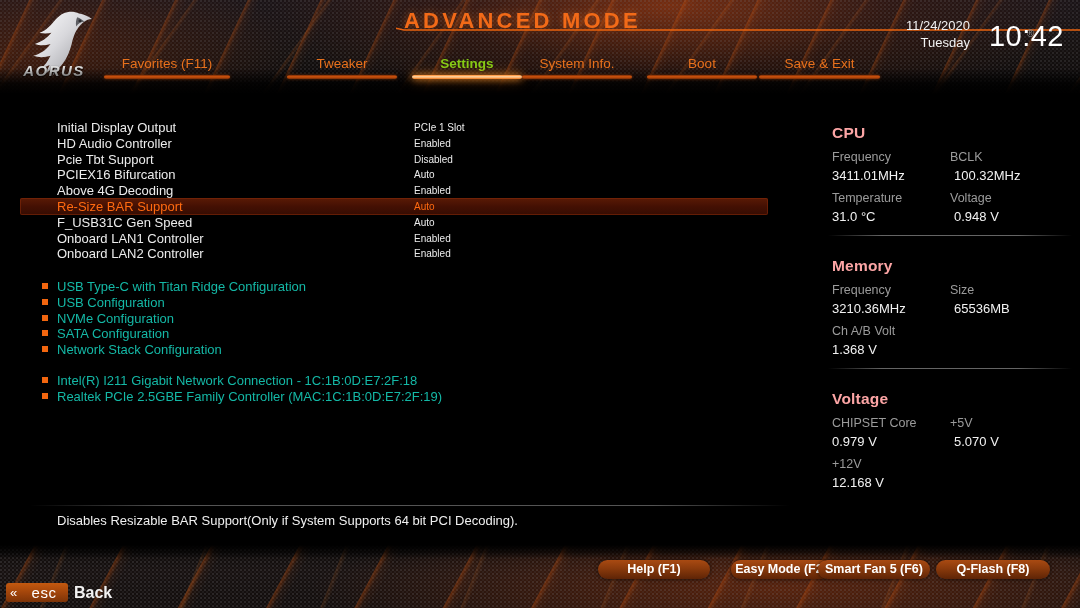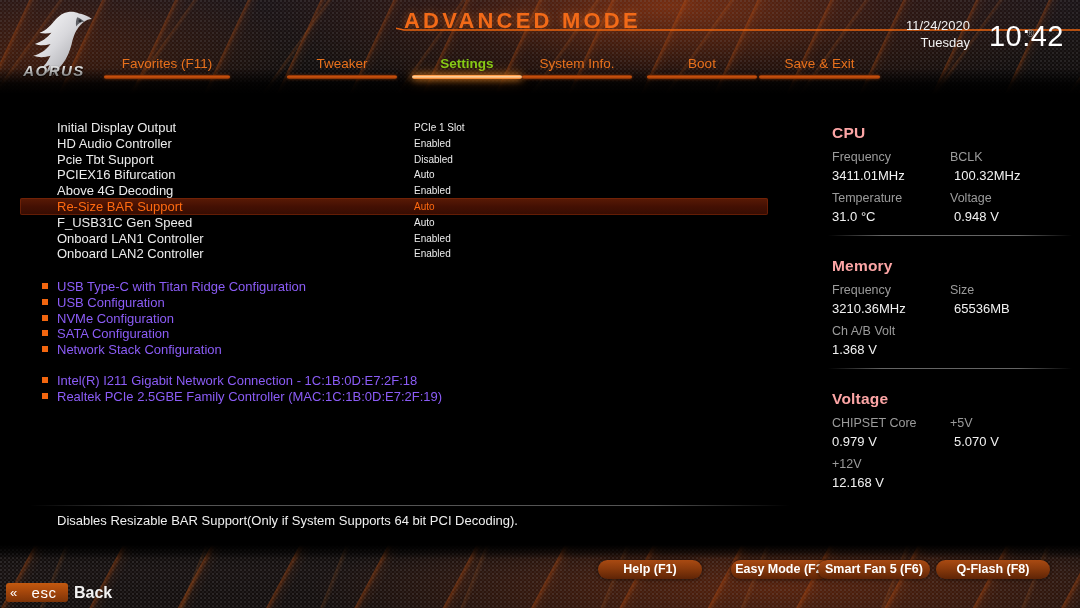--- a/index.html
+++ b/index.html
@@ -98,21 +98,21 @@
   }
   .opt-row.selected .opt-name,
   .opt-row.selected .opt-value { color:#ff6a10; }
 
   
   .sub-row { position:absolute; left:42px; height:17px; line-height:17px; }
   .sub-bullet {
     position:absolute; left:0px; top:5px; width:6px; height:6px;
     background:#f2660f; display:block;
   }
-  .sub-label { position:absolute; left:15px; font-size:13px; color:#8b5cf6; white-space:nowrap; }
+  .sub-label { position:absolute; left:15px; font-size:13px; color:#14b8a6; white-space:nowrap; }
 
   
   #sidebar { position:absolute; left:820px; top:94px; width:260px; height:410px; }
   .side-title {
     position:absolute; left:12px; font-size:15.5px; font-weight:bold; color:#fca5a5;
     letter-spacing:.2px;
   }
   .side-key { position:absolute; font-size:12.5px; color:#9b9b9b; white-space:nowrap; }
   .side-val { position:absolute; font-size:13px; color:#f2f2f2; white-space:nowrap; }
   .side-div {
@@ -342,21 +342,21 @@
     <div class="side-val" style="left: 12px; top: 381px;">12.168 V</div>
   </div>
 
 <div id="help-divider"></div>
 <div id="help">
   <div class="help-line">Disables Resizable BAR Support(Only if System Supports 64 bit PCI Decoding).</div>
 </div>
 
 <div id="footer">
   <div id="footer-top-fade"></div>
-<div class="fkey" style="left: 598px; width: 104px;">Help (F1)</div>
+<div class="fkey" style="left: 598px; width: 112px;">Help (F1)</div>
     <div class="fkey" style="left: 712px; width: 100px; margin-left: 19px;">Easy Mode (F2)</div>
     <div class="fkey" style="left: 818px; width: 112px;">Smart Fan 5 (F6)</div>
     <div class="fkey" style="left: 936px; width: 114px;">Q-Flash (F8)</div>
   </div>
 
 <div id="esc-btn">
   <span id="esc-chev">«</span>
   <span id="esc-label">esc</span>
 </div>
 <div id="back-label">Back</div>

